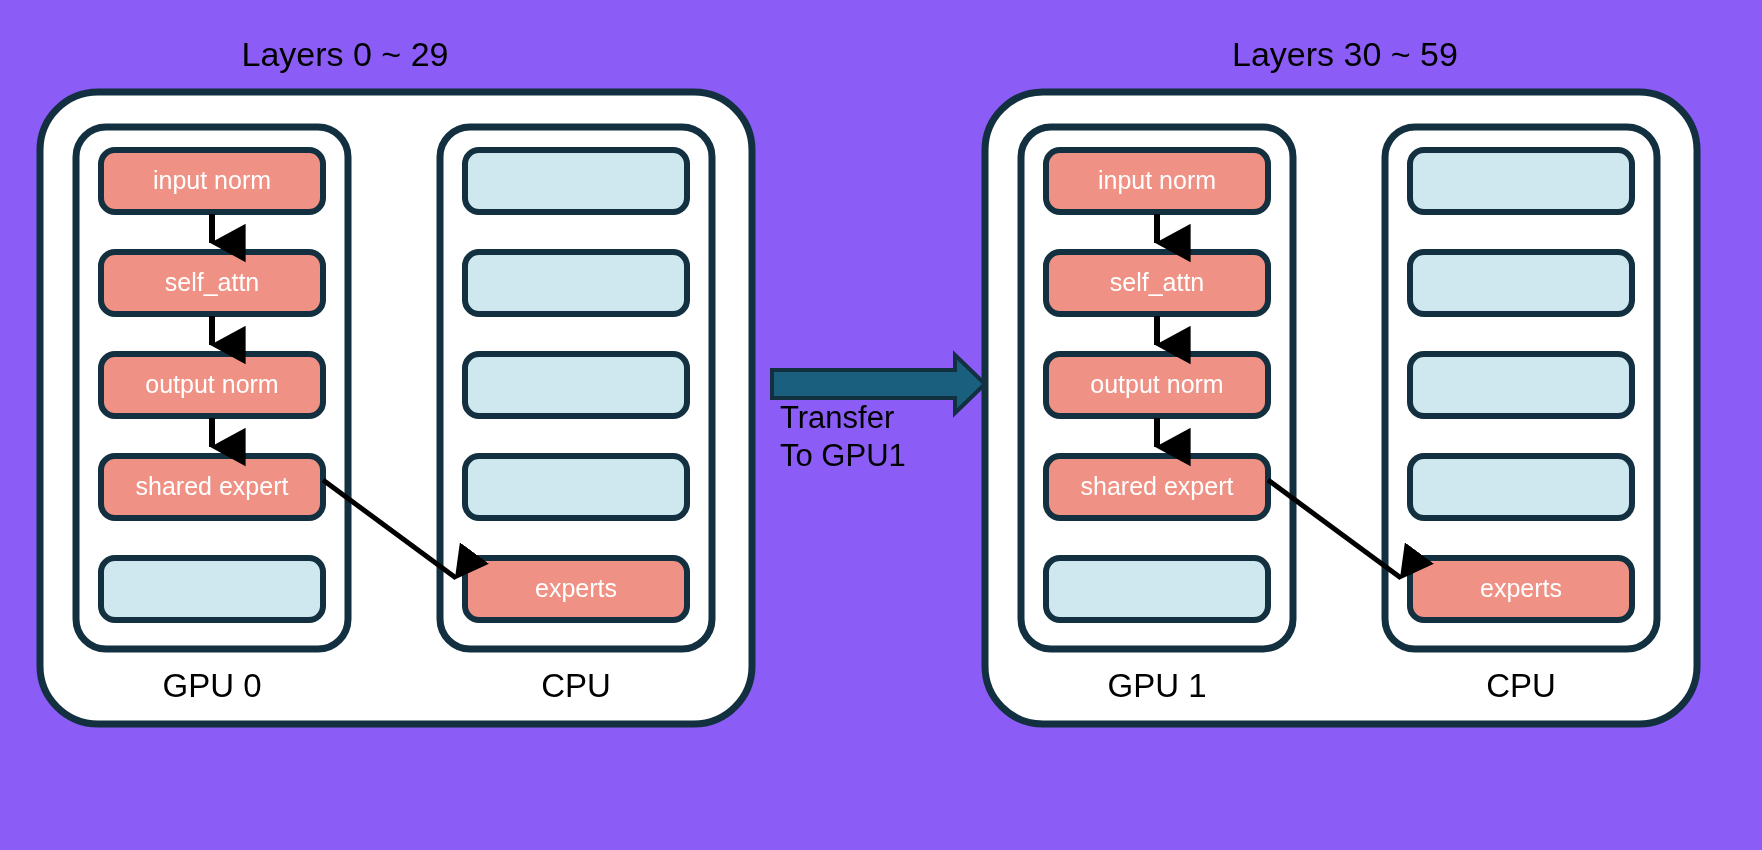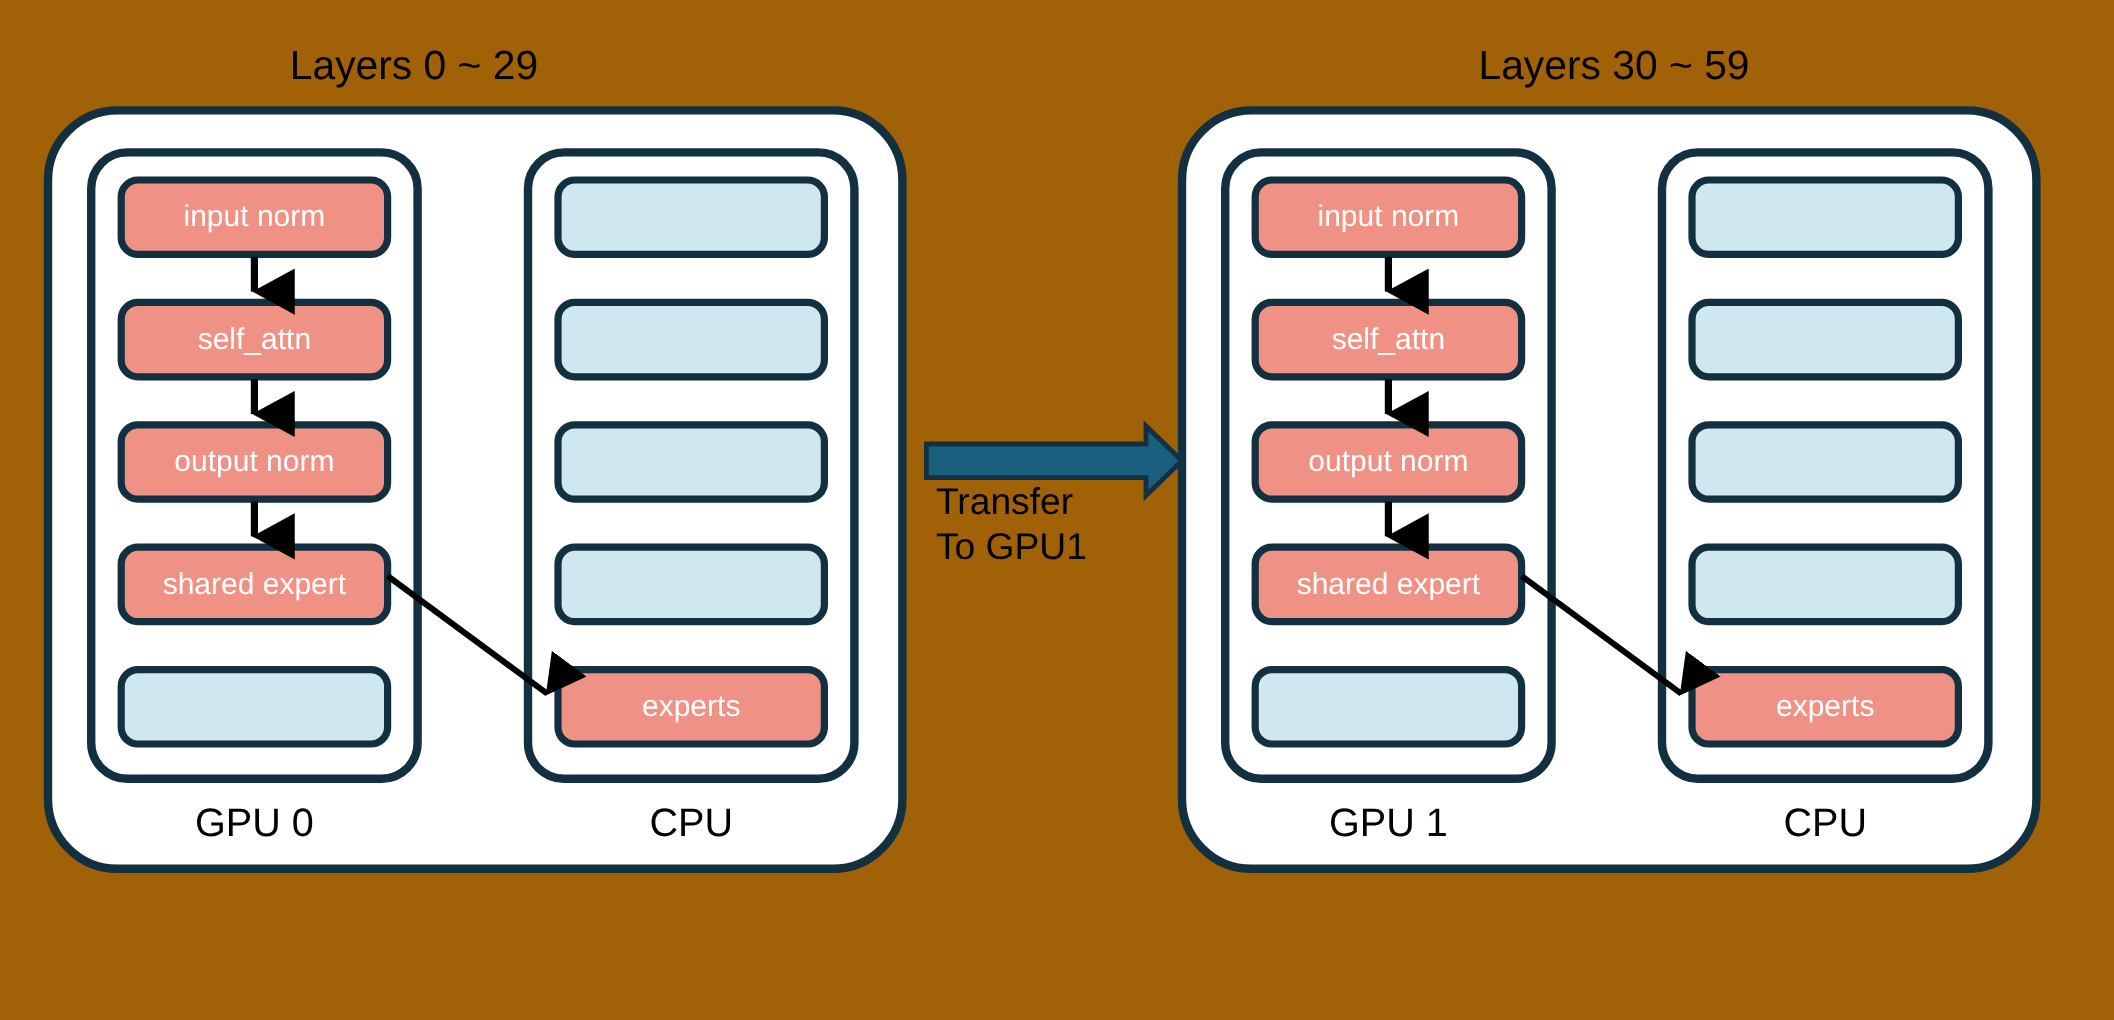--- a/index.html
+++ b/index.html
@@ -10,21 +10,21 @@
   body {
     width: 1762px;
     height: 850px;
     font-family: "Liberation Sans", sans-serif;
     overflow: hidden;
   }
   #stage {
     position: relative;
     width: 1762px;
     height: 850px;
-    background: #a16207;
+    background: #8b5cf6;
   }
   svg#diagram {
     position: absolute;
     left: 0;
     top: 0;
     width: 1762px;
     height: 850px;
   }
   .panel-title {
     font-size: 34px;

